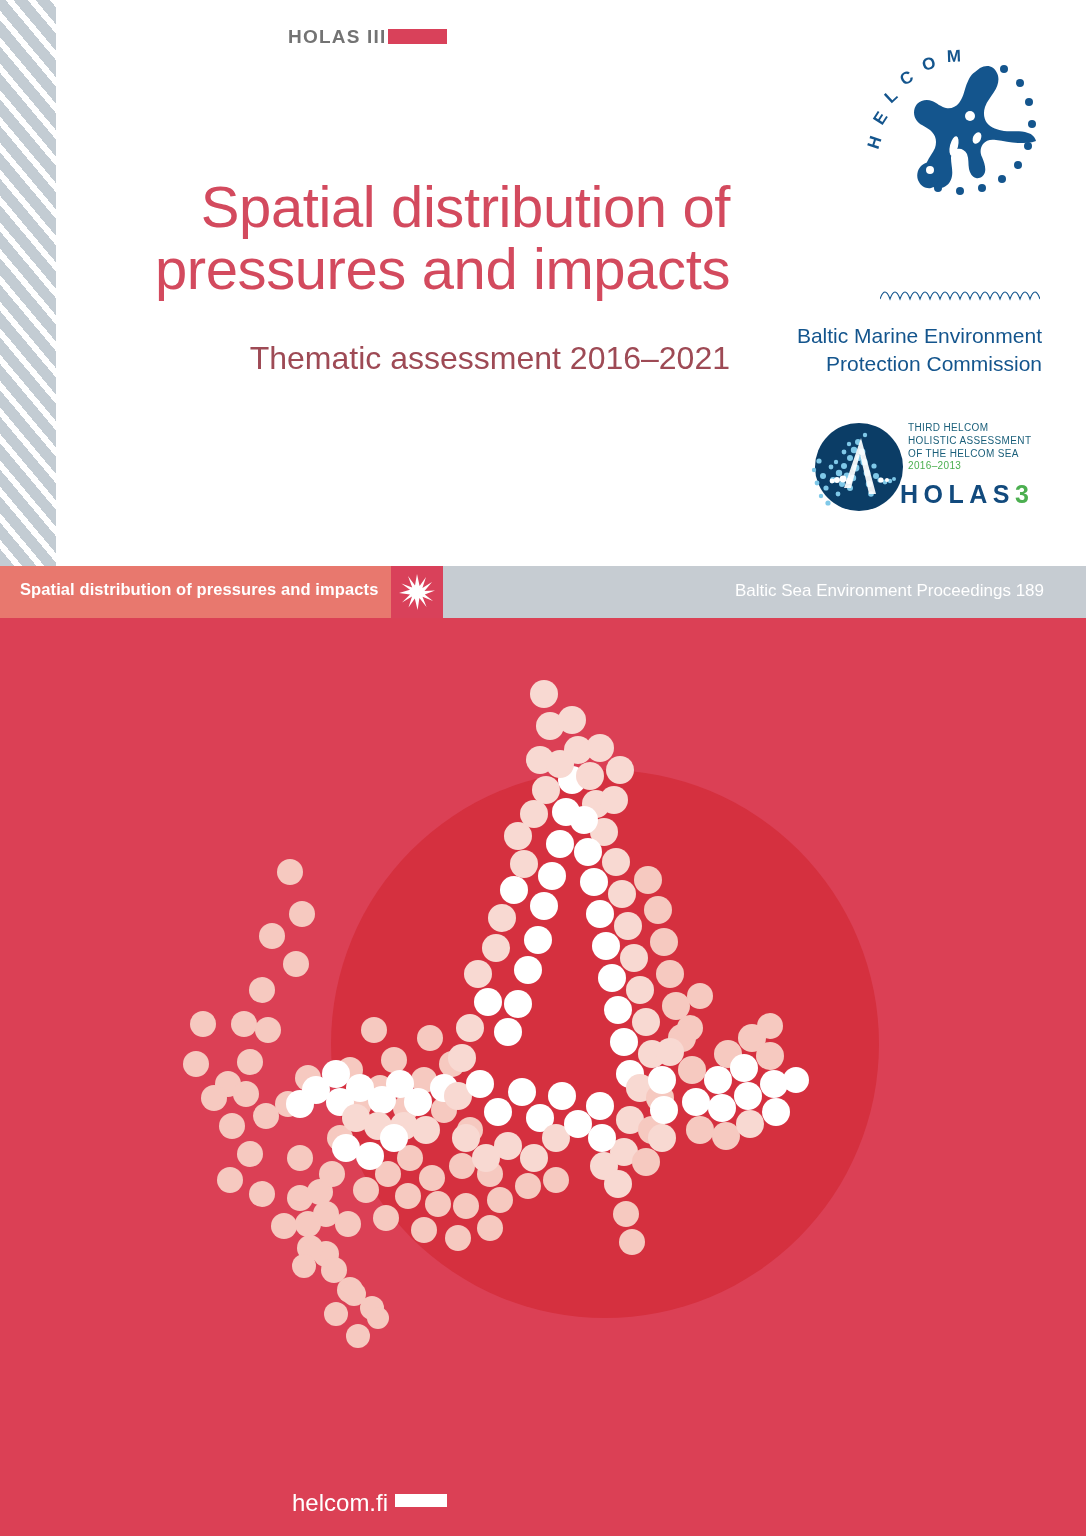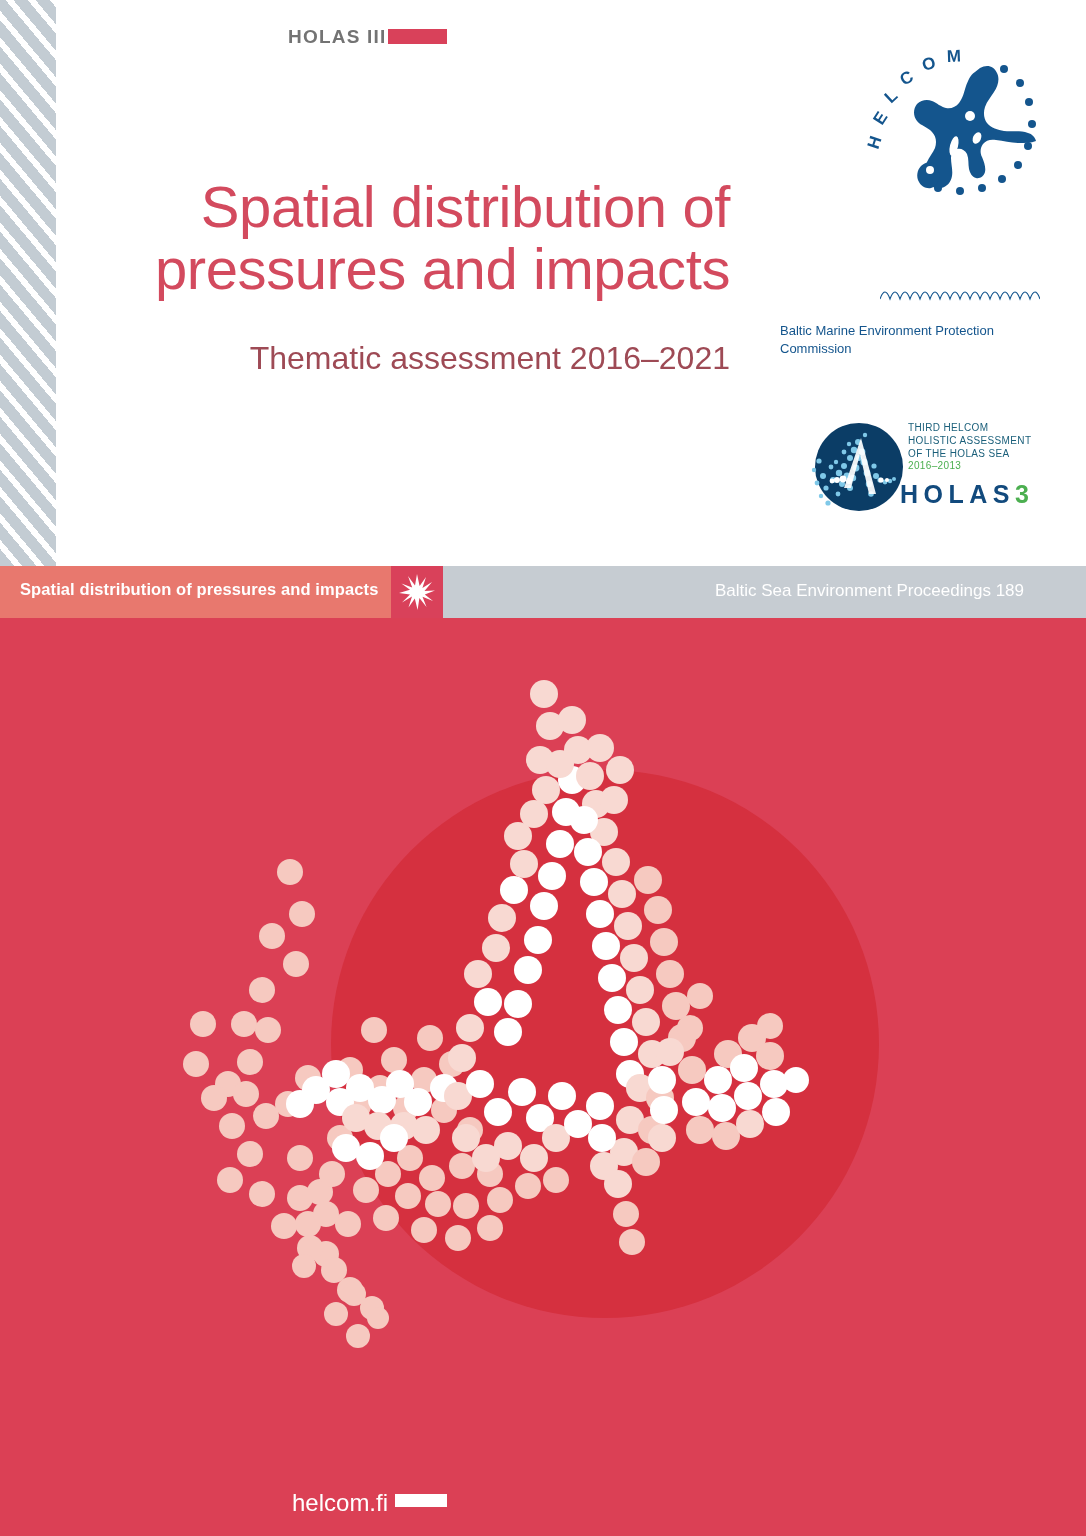--- a/index.html
+++ b/index.html
@@ -48,21 +48,21 @@
 
   
   .helcom-logo{position:absolute;left:862px;top:46px;width:180px;height:180px;}
   .helcom-logo svg{display:block;width:180px;height:180px;}
 
   .wave-rule{position:absolute;left:880px;top:285px;width:160px;height:16px;}
   .wave-rule svg{display:block;}
 
   .helcom-name{
     position:absolute;left:780px;top:322px;width:262px;
-    text-align:left;font-size:13px;line-height:1.35;color:#14558d;
+    text-align:right;font-size:21px;line-height:1.35;color:#14558d;
   }
 
   
   .holas-badge{position:absolute;left:806px;top:418px;width:238px;height:100px;}
   .badge-circle{position:absolute;left:0;top:0;width:98px;height:98px;}
   .badge-circle svg{display:block;}
   .badge-lines{
     position:absolute;left:102px;top:4px;width:140px;
     font-size:10px;line-height:1.28;font-weight:normal;
     letter-spacing:0.35px;color:#1a5f7a;
@@ -84,21 +84,21 @@
     font-size:16.5px;font-weight:bold;color:#ffffff;letter-spacing:0.1px;
   }
   .banner-star{
     position:absolute;left:391px;top:0;width:52px;height:52px;background:#d9415a;
   }
   .banner-star svg{position:absolute;left:8px;top:7px;}
   .banner-right{
     position:absolute;left:443px;top:0;width:643px;height:52px;background:#c6ccd2;
   }
   .banner-right-text{
-    position:absolute;right:62px;top:15px;
+    position:absolute;right:42px;top:15px;
     font-size:17px;color:#ffffff;
   }
 
   
   .red-body{position:absolute;left:0;top:618px;width:1086px;height:918px;background:#db4055;}
   .big-circle{
     position:absolute;left:331px;top:152px;width:548px;height:548px;
     border-radius:50%;background:#d5303f;
   }
   .dots-layer{position:absolute;left:0;top:0;width:1086px;height:918px;}
@@ -231,21 +231,21 @@
             <circle cx="43" cy="63" r="3"></circle>
               <circle cx="26" cy="63" r="2.4"></circle>
             <circle cx="75" cy="62" r="2.6"></circle>
               <circle cx="81" cy="62" r="2"></circle>
           </g>
         </svg>
       </div>
       <div class="badge-lines">
         <div>THIRD HELCOM</div>
         <div>HOLISTIC ASSESSMENT</div>
-        <div>OF THE HOLAS SEA</div>
+        <div>OF THE HELCOM SEA</div>
         <div class="badge-year">2016–2013</div>
       </div>
       <div class="badge-word">
         <span>HOLAS</span><span class="three">3</span>
       </div>
     </div>
   </div>
 
   <div class="banner">
     <div class="banner-left">

